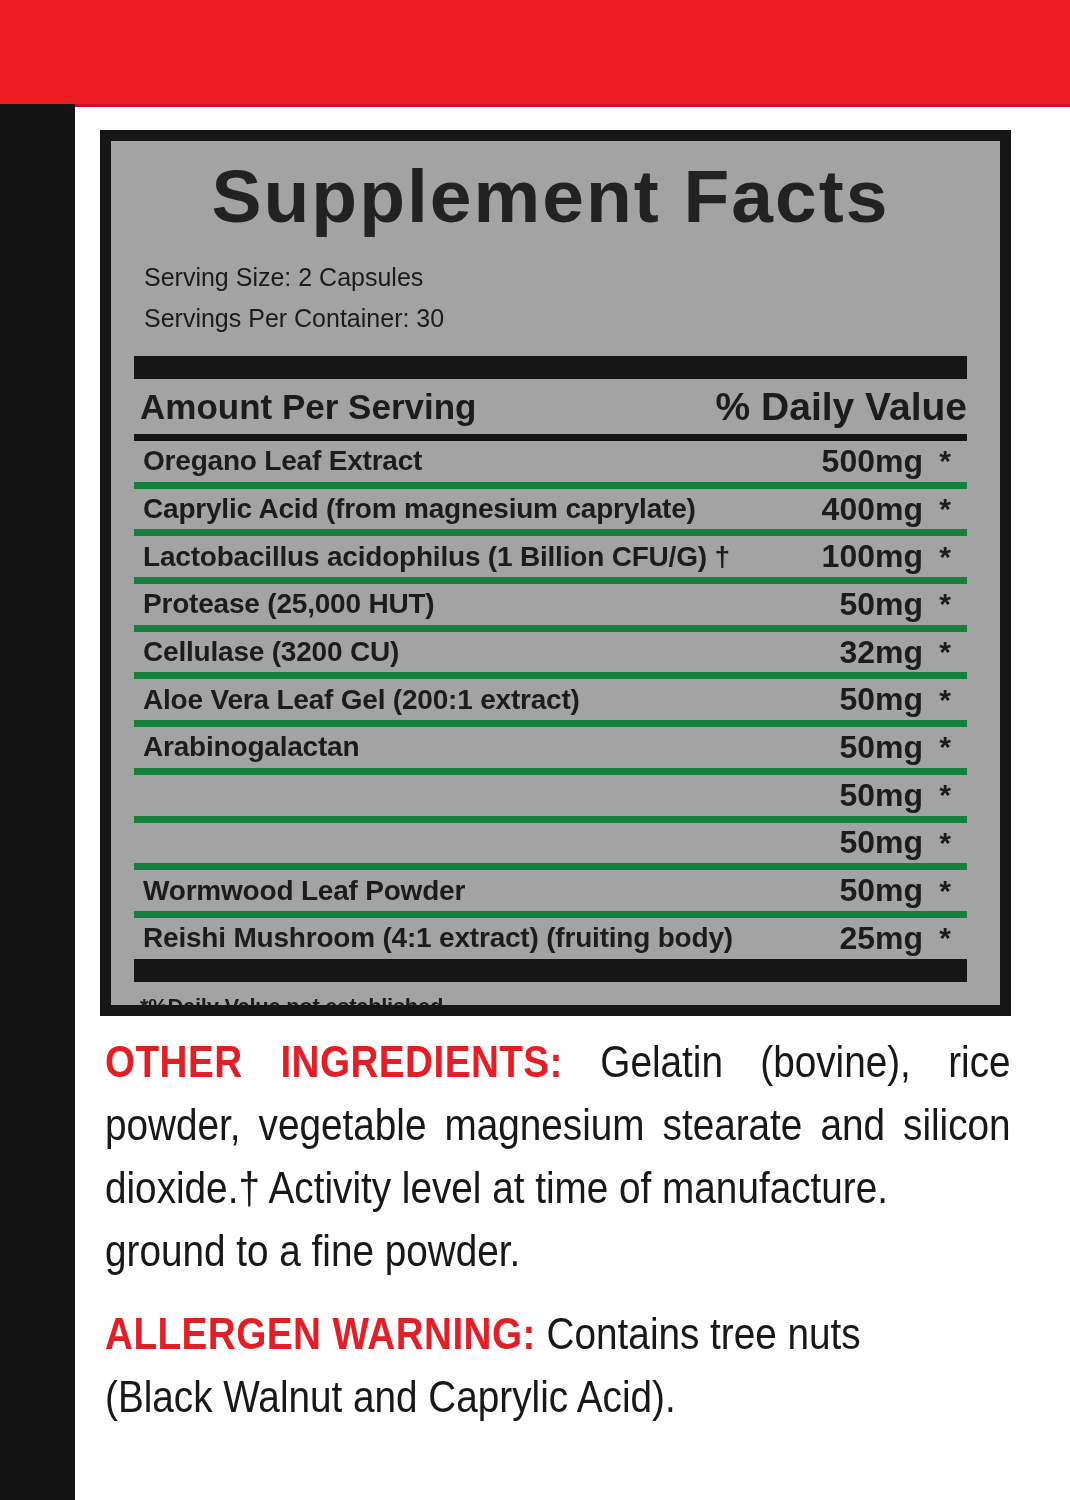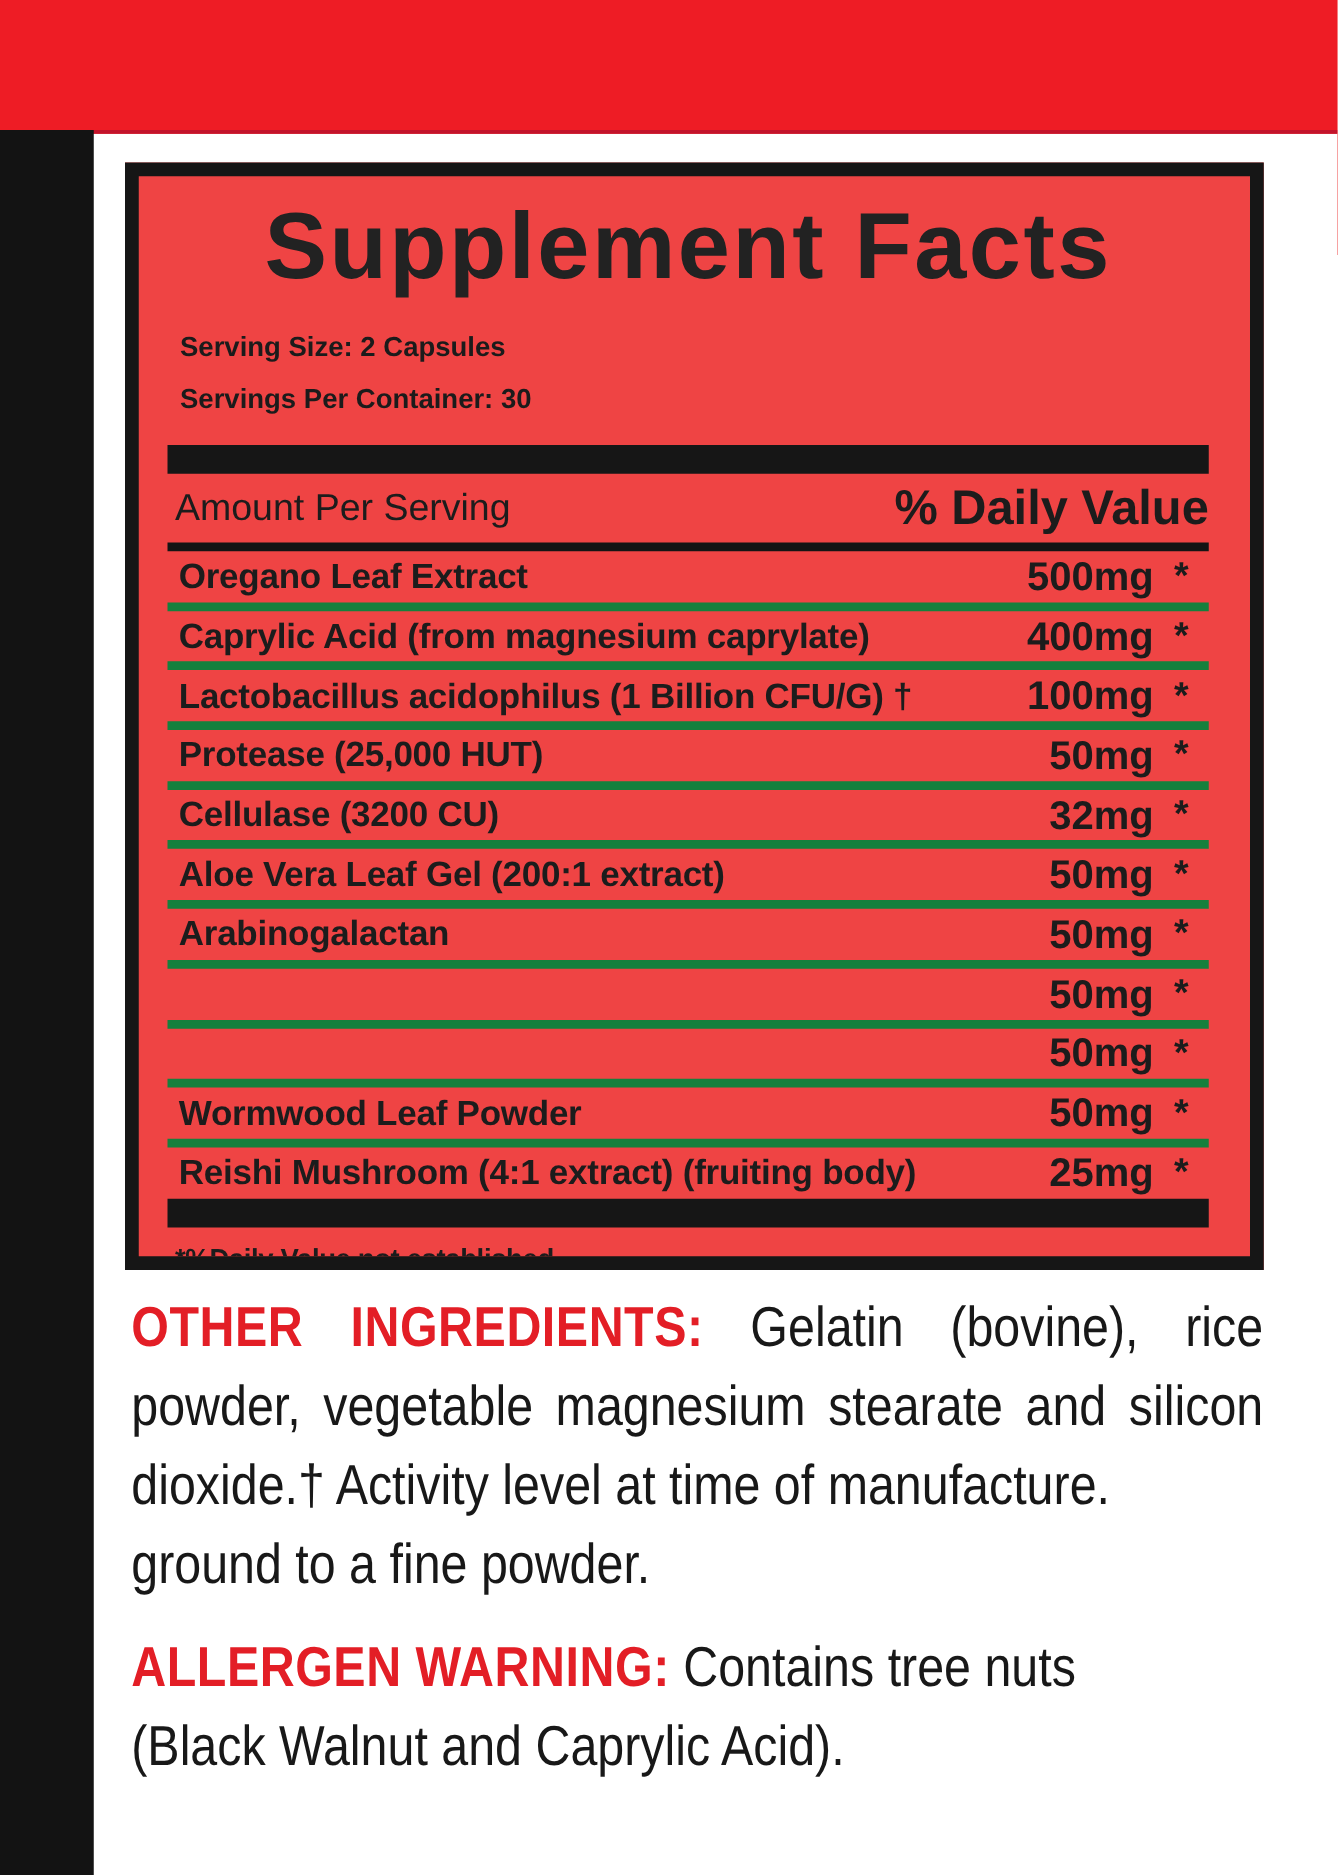--- a/index.html
+++ b/index.html
@@ -12,37 +12,37 @@
     position:absolute;left:0;top:0;width:1070px;height:104px;
     background:var(--band-red);border-bottom:3px solid #c3142b;
   }
   .black-sidebar{
     position:absolute;left:0;top:104px;width:75px;height:1396px;
     background:#131313;
   }
   
   .facts-panel{
     position:absolute;left:100px;top:130px;width:911px;height:886px;
-    box-sizing:border-box;border:11px solid #161616;background:#ef4444;
+    box-sizing:border-box;border:11px solid #161616;background:#a3a3a3;
     padding:0 33px 0 23px;overflow:hidden;
   }
   .facts-title{
     margin:10px 0 0 0;font-size:75px;line-height:90px;font-weight:bold;
     letter-spacing:2px;text-align:center;color:#222;white-space:nowrap;
   }
   .serving-line{
-    margin:0 0 0 10px;font-size:22px;line-height:41px;font-weight:bold;color:#1b1b1b;
+    margin:0 0 0 10px;font-size:25px;line-height:41px;font-weight:normal;color:#1b1b1b;
   }
   .serving-line.first{margin-top:16px;}
   .thick-bar{height:23px;background:#161616;}
   .thick-bar.top{margin-top:17px;}
   .col-header-row{
     display:flex;justify-content:space-between;align-items:center;height:55px;
   }
-  .col-amount{font-size:30px;font-weight:normal;padding-left:6px;}
+  .col-amount{font-size:35px;font-weight:bold;padding-left:6px;}
   .col-dv{font-size:39px;font-weight:bold;}
   .header-rule{height:7px;background:#141414;}
   .ing-row{
     display:flex;align-items:center;height:40.7px;
     border-bottom:7px solid #15803d;
   }
   .ing-row:last-child{border-bottom:none;}
   .ing-name{
     flex:1 1 auto;font-size:28px;font-weight:bold;letter-spacing:-0.2px;
     padding-left:9px;white-space:nowrap;overflow:hidden;

